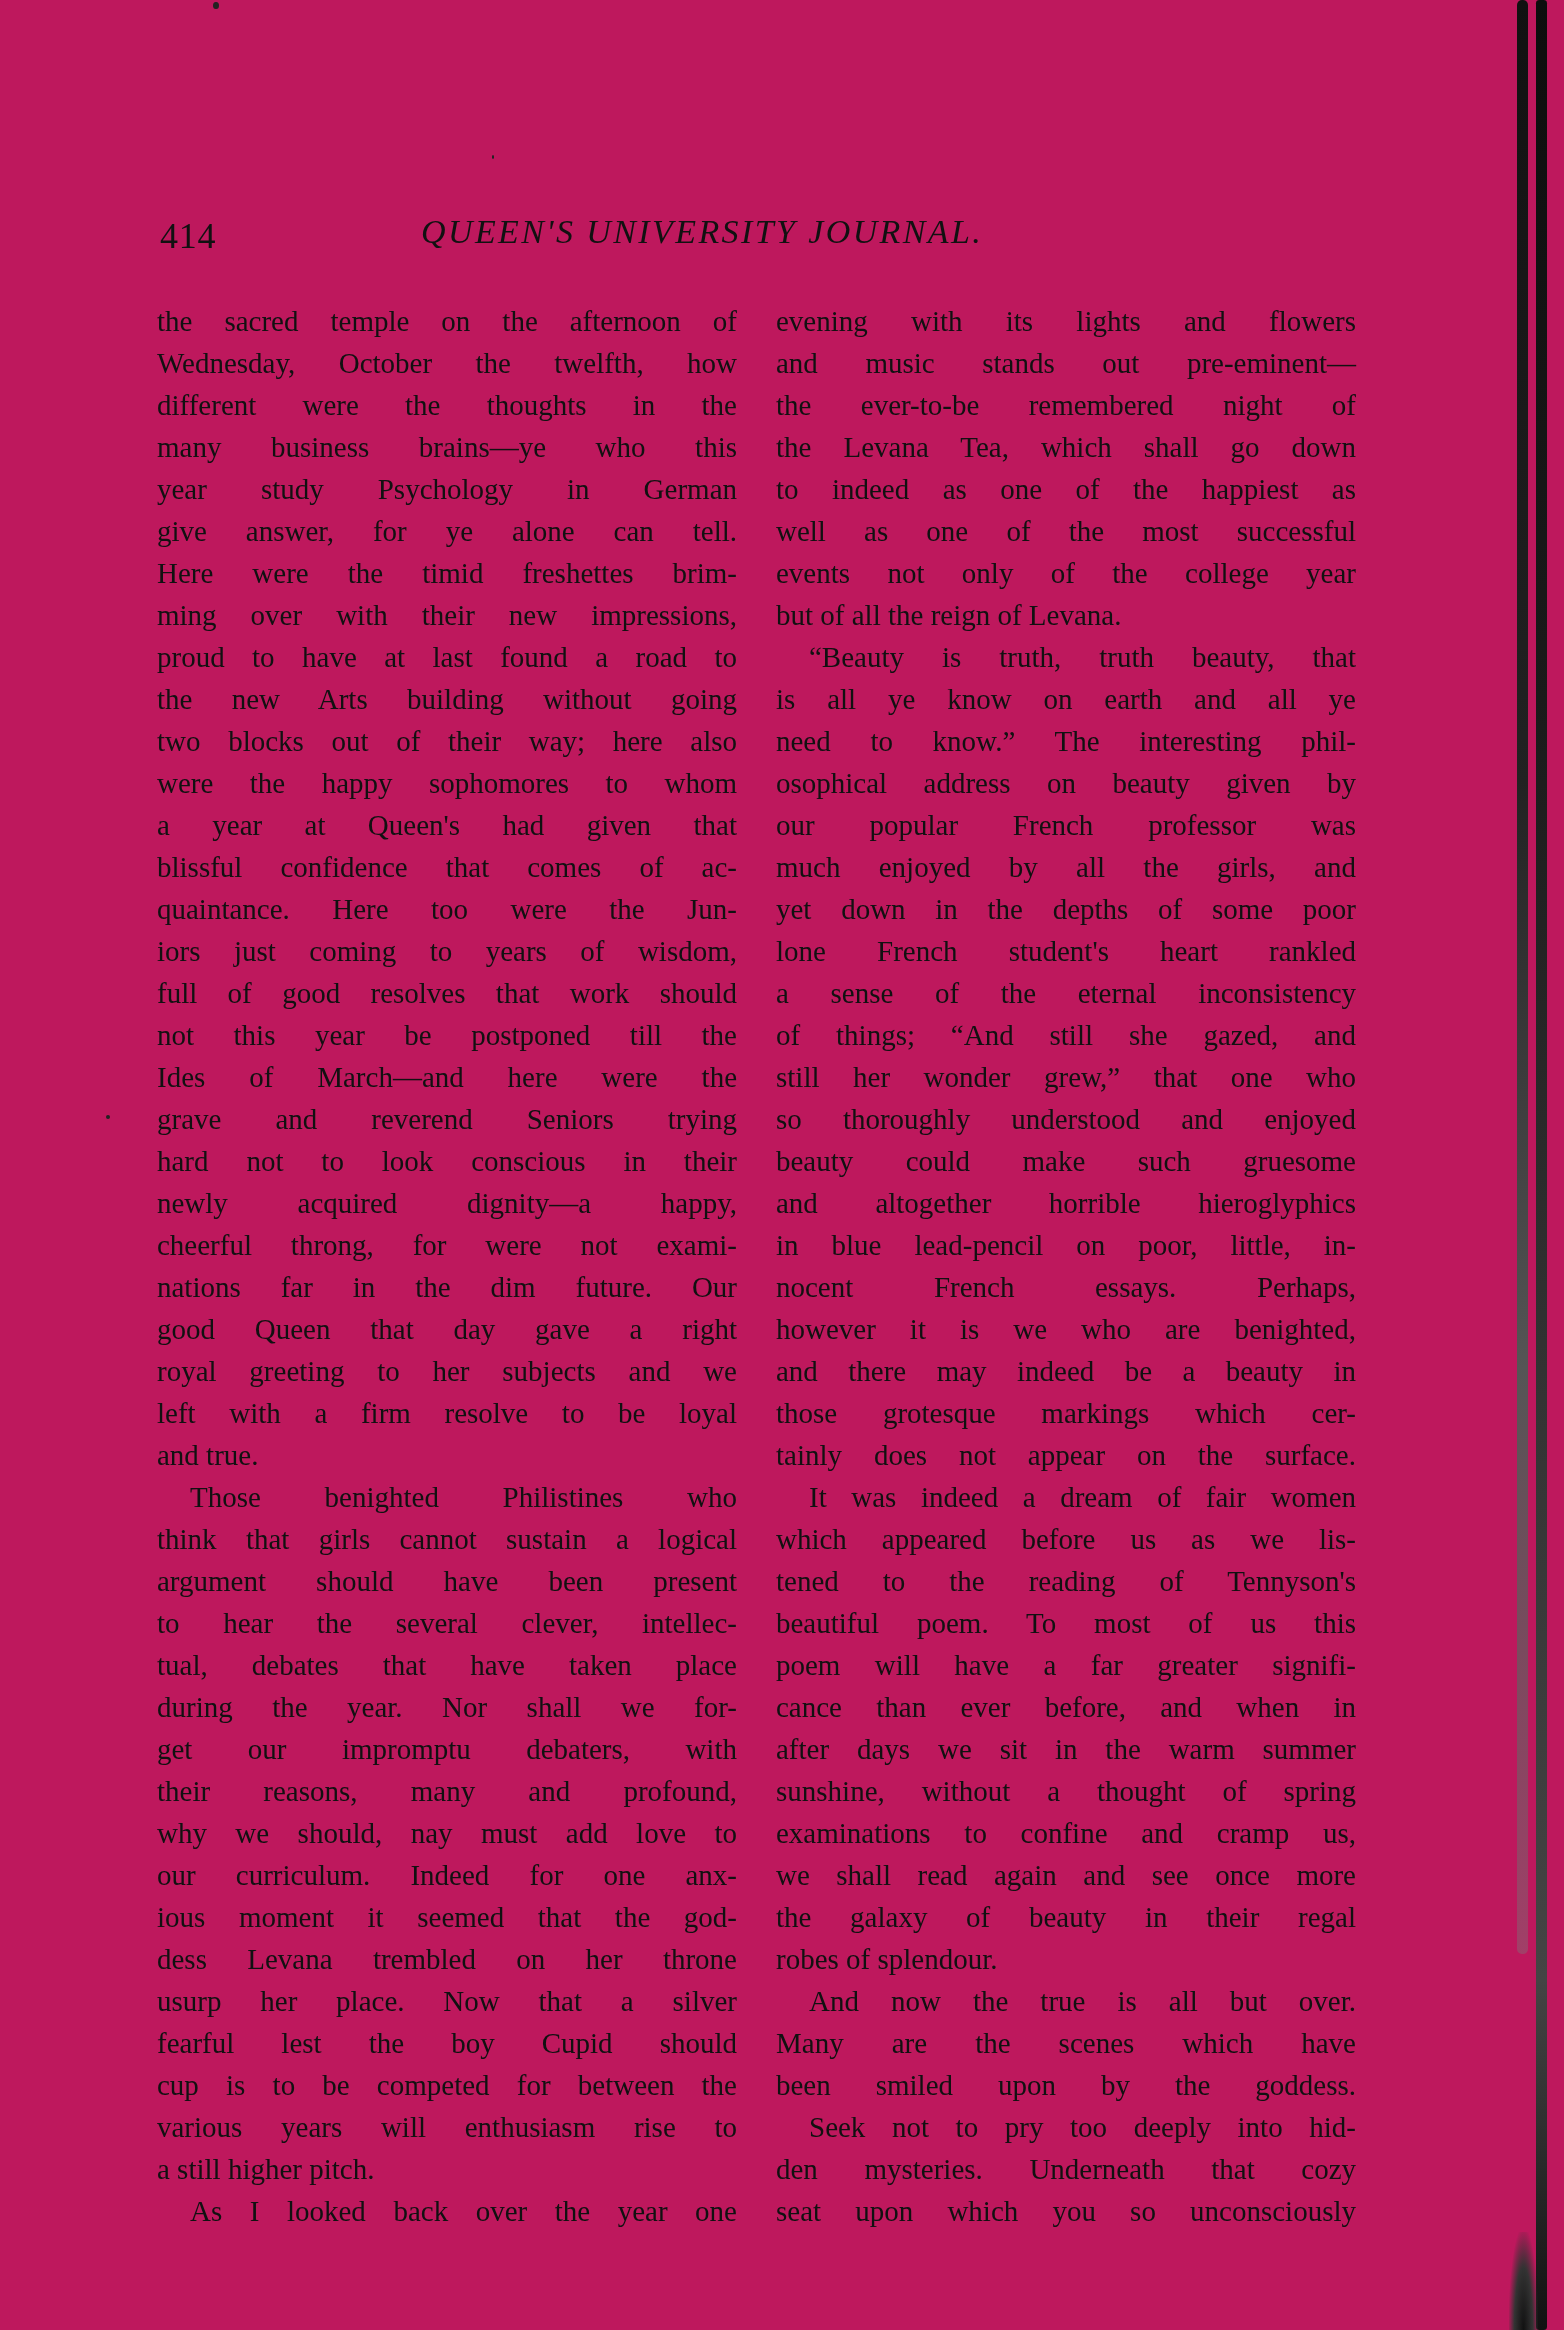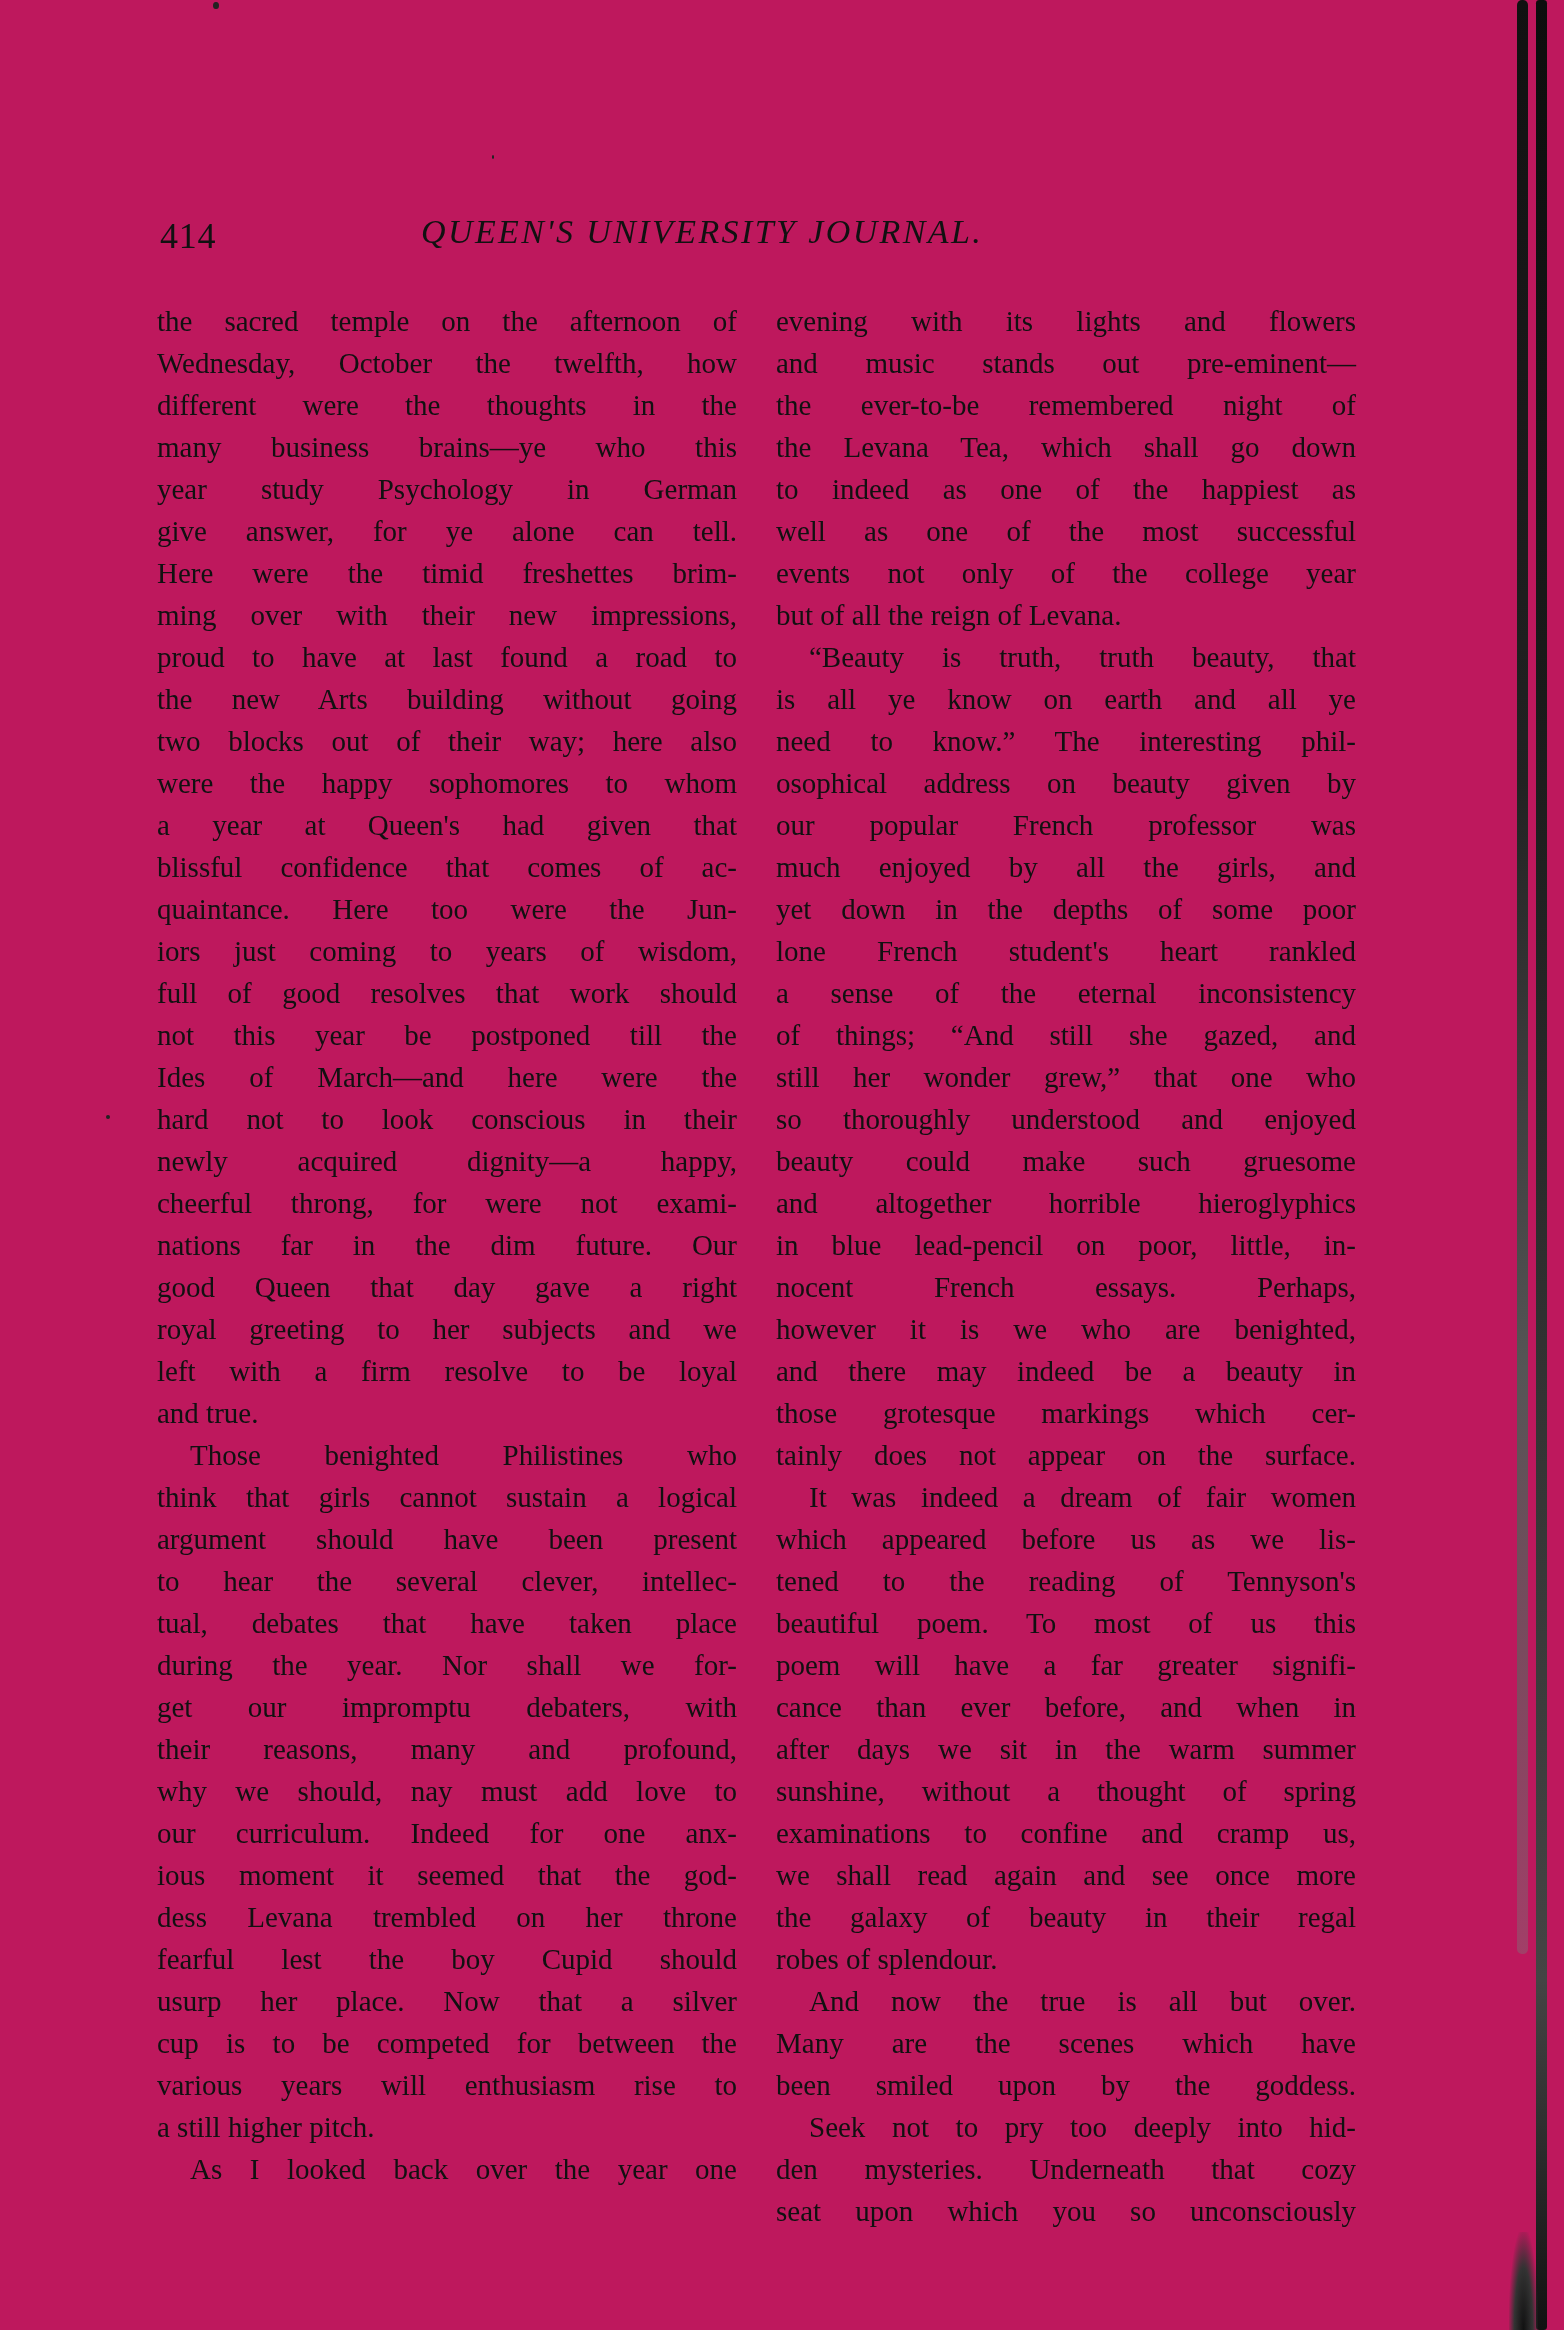--- a/index.html
+++ b/index.html
@@ -133,42 +133,43 @@
       <span class="line">the new Arts building without going</span>
       <span class="line">two blocks out of their way; here also</span>
       <span class="line">were the happy sophomores to whom</span>
       <span class="line">a year at Queen's had given that</span>
       <span class="line">blissful confidence that comes of ac-</span>
       <span class="line">quaintance. Here too were the Jun-</span>
       <span class="line">iors just coming to years of wisdom,</span>
       <span class="line">full of good resolves that work should</span>
       <span class="line">not this year be postponed till the</span>
       <span class="line">Ides of March—and here were the</span>
+      <span class="line">grave and reverend Seniors trying</span>
       <span class="line">hard not to look conscious in their</span>
       <span class="line">newly acquired dignity—a happy,</span>
       <span class="line">cheerful throng, for were not exami-</span>
       <span class="line">nations far in the dim future. Our</span>
       <span class="line">good Queen that day gave a right</span>
       <span class="line">royal greeting to her subjects and we</span>
       <span class="line">left with a firm resolve to be loyal</span>
       <span class="line last">and true.</span>
       <span class="line indent">Those benighted Philistines who</span>
       <span class="line">think that girls cannot sustain a logical</span>
       <span class="line">argument should have been present</span>
       <span class="line">to hear the several clever, intellec-</span>
       <span class="line">tual, debates that have taken place</span>
       <span class="line">during the year. Nor shall we for-</span>
       <span class="line">get our impromptu debaters, with</span>
       <span class="line">their reasons, many and profound,</span>
       <span class="line">why we should, nay must add love to</span>
       <span class="line">our curriculum. Indeed for one anx-</span>
       <span class="line">ious moment it seemed that the god-</span>
       <span class="line">dess Levana trembled on her throne</span>
+      <span class="line">usurp her place. Now that a silver</span>
       <span class="line">fearful lest the boy Cupid should</span>
-      <span class="line">usurp her place. Now that a silver</span>
       <span class="line">cup is to be competed for between the</span>
       <span class="line">various years will enthusiasm rise to</span>
       <span class="line last">a still higher pitch.</span>
       <span class="line indent">As I looked back over the year one</span>
     </div>
   <div class="column col-right" id="col-right">
       <span class="line">evening with its lights and flowers</span>
       <span class="line">and music stands out pre-eminent—</span>
       <span class="line">the ever-to-be remembered night of</span>
       <span class="line">the Levana Tea, which shall go down</span>

